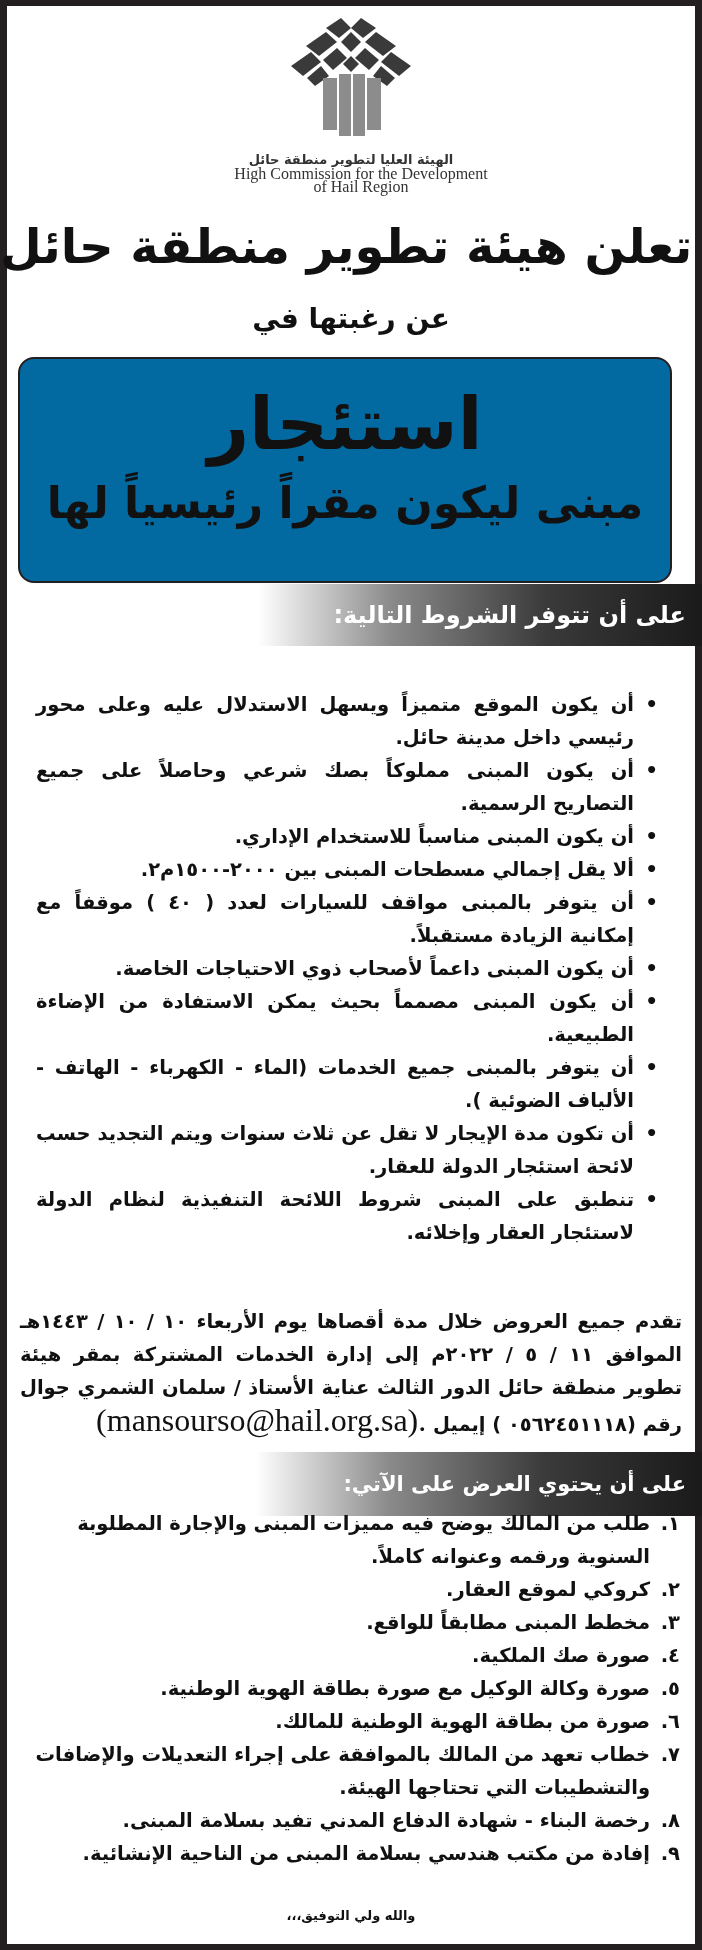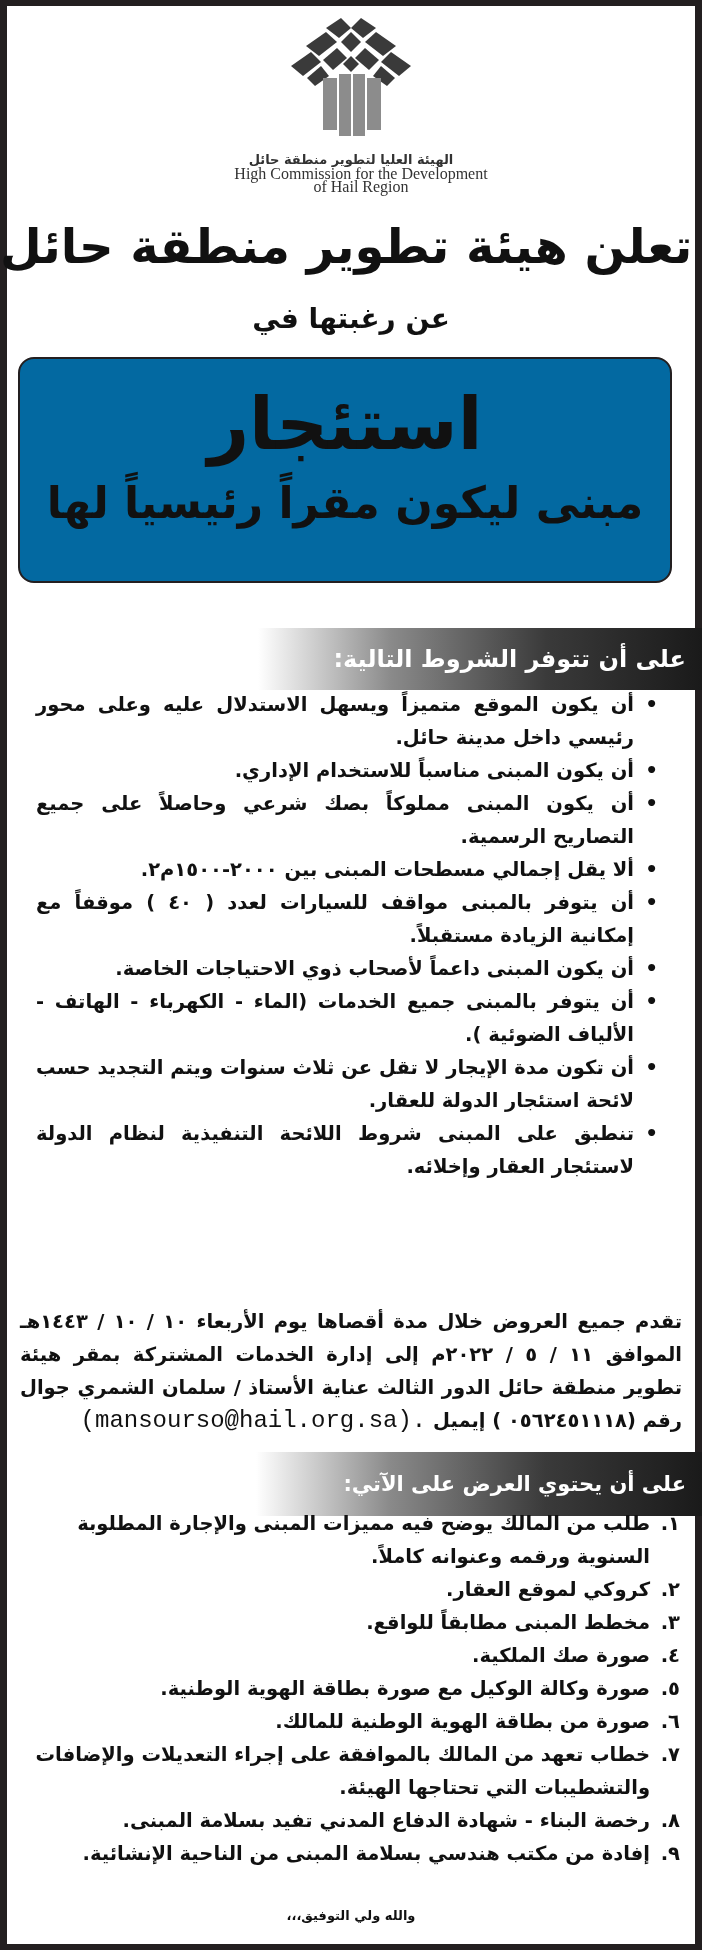--- a/index.html
+++ b/index.html
@@ -8,27 +8,27 @@
   .logo-area { position: absolute; left: 0; right: 0; top: 6px; text-align: center; direction: ltr; }
   .logo-svg { display: block; margin: 0 auto; }
   .logo-ar { font-family: "DejaVu Sans", sans-serif; font-size: 13px; font-weight: bold; color: #333; margin-top: 6px; direction: rtl; }
   .logo-en { font-family: Liberation Serif, serif; font-size: 16px; color: #333; line-height: 13px; margin-left: 20px; }
   .headline { position: absolute; left: 0; right: 0; top: 218px; text-align: left; font-family: "DejaVu Sans", sans-serif; font-weight: bold; font-size: 48px; letter-spacing: -1px; color: #111; }
   .sub-headline { position: absolute; left: 0; right: 0; top: 302px; text-align: center; font-weight: bold; font-size: 28px; color: #111; }
   .title-box { position: absolute; left: 18px; top: 357px; width: 650px; height: 222px; background: #0369a1; border: 2px solid #231f20; border-radius: 16px; text-align: center; }
   .title-main { font-size: 72px; font-weight: bold; margin-top: 20px; line-height: 90px; letter-spacing: 2px; }
   .title-sub { font-size: 44px; font-weight: bold; margin-top: 4px; line-height: 60px; }
   .section-bar { position: absolute; right: 0; height: 60px; background: linear-gradient(to left, #1a1a1a 0%, #3a3a3a 35%, #8a8a8a 70%, #ffffff 100%); color: #fff; font-weight: bold; font-size: 24px; display: flex; align-items: center; padding-right: 16px; box-sizing: border-box; }
-  .bar1 { top: 628px; width: 444px; height: 62px; }
+  .bar1 { top: 584px; width: 444px; height: 62px; }
   .bar2 { top: 1452px; width: 446px; height: 64px; font-size: 21px; }
   .conditions { position: absolute; left: 20px; right: 20px; top: 672px; font-size: 19.5px; font-weight: bold; line-height: 33px; margin: 16px; padding: 0; list-style: none; }
   .conditions li { position: relative; padding-right: 32px; text-align: justify; }
   .conditions li::before { content: "\2022"; position: absolute; right: 8px; top: 0; font-size: 20px; }
   .submission { position: absolute; left: 20px; right: 20px; top: 1305px; font-size: 19.5px; font-weight: bold; line-height: 33px; text-align: justify; }
-  .submission .email { font-family: Liberation Mono, monospace; font-weight: normal; font-size: 24px; direction: ltr; unicode-bidi: embed; }
+  .submission .email { font-family: Liberation Serif, serif; font-weight: normal; font-size: 32px; direction: ltr; unicode-bidi: embed; }
   .docs { position: absolute; left: 20px; right: 20px; top: 1507px; font-size: 19.5px; font-weight: bold; line-height: 33px; margin: 0; padding: 0; list-style: none; }
   .docs li { position: relative; padding-right: 32px; }
   .docs li .num { position: absolute; right: 2px; top: 0; }
   .closing { position: absolute; left: 0; right: 0; top: 1908px; text-align: center; font-size: 13px; font-weight: bold; }
 </style>
 </head>
 <body>
 
 <div class="frame"></div>
 
@@ -65,25 +65,26 @@
 
 <div class="title-box">
   <div class="title-main">استئجار</div>
   <div class="title-sub">مبنى ليكون مقراً رئيسياً لها</div>
 </div>
 
 <div class="section-bar bar1">على أن تتوفر الشروط التالية:</div>
 
 <ul class="conditions">
   <li>أن يكون الموقع متميزاً ويسهل الاستدلال عليه وعلى محور رئيسي داخل مدينة حائل.</li>
+  <li>أن يكون المبنى مملوكاً بصك شرعي وحاصلاً على جميع التصاريح الرسمية.</li>
   <li>أن يكون المبنى مناسباً للاستخدام الإداري.</li>
-  <li>أن يكون المبنى مملوكاً بصك شرعي وحاصلاً على جميع التصاريح الرسمية.</li>
   <li>ألا يقل إجمالي مسطحات المبنى بين ٢٠٠٠-١٥٠٠م٢.</li>
   <li>أن يتوفر بالمبنى مواقف للسيارات لعدد ( ٤٠ ) موقفاً مع إمكانية الزيادة مستقبلاً.</li>
   <li>أن يكون المبنى داعماً لأصحاب ذوي الاحتياجات الخاصة.</li>
+  <li>أن يكون المبنى مصمماً بحيث يمكن الاستفادة من الإضاءة الطبيعية.</li>
   <li>أن يتوفر بالمبنى جميع الخدمات (الماء - الكهرباء - الهاتف - الألياف الضوئية ).</li>
   <li>أن تكون مدة الإيجار لا تقل عن ثلاث سنوات ويتم التجديد حسب لائحة استئجار الدولة للعقار.</li>
   <li>تنطبق على المبنى شروط اللائحة التنفيذية لنظام الدولة لاستئجار العقار وإخلائه.</li>
 </ul>
 
 <div class="submission">
   <span>تقدم جميع العروض خلال مدة أقصاها يوم الأربعاء ١٠ / ١٠ / ١٤٤٣هـ الموافق ١١ / ٥ / ٢٠٢٢م إلى إدارة الخدمات المشتركة بمقر هيئة تطوير منطقة حائل الدور الثالث عناية الأستاذ / سلمان الشمري جوال رقم (٠٥٦٢٤٥١١١٨ ) إيميل</span>
   <span class="email">(mansourso@hail.org.sa).</span>
 </div>
 

